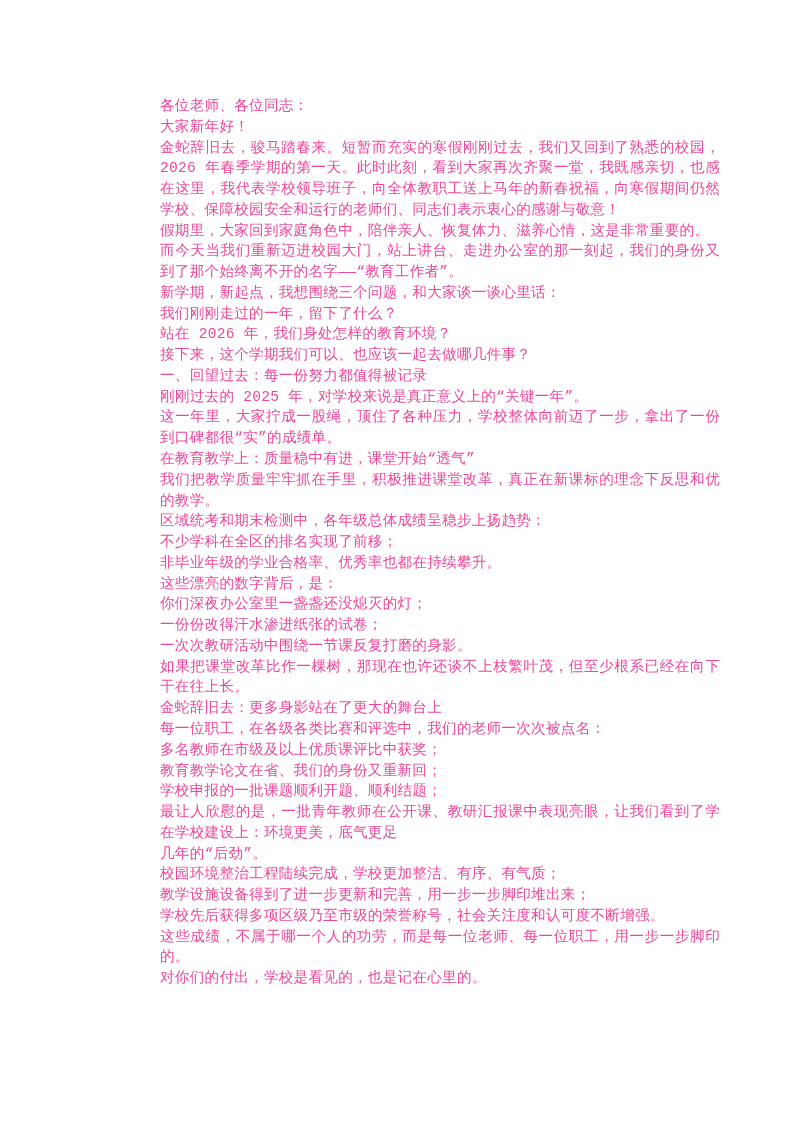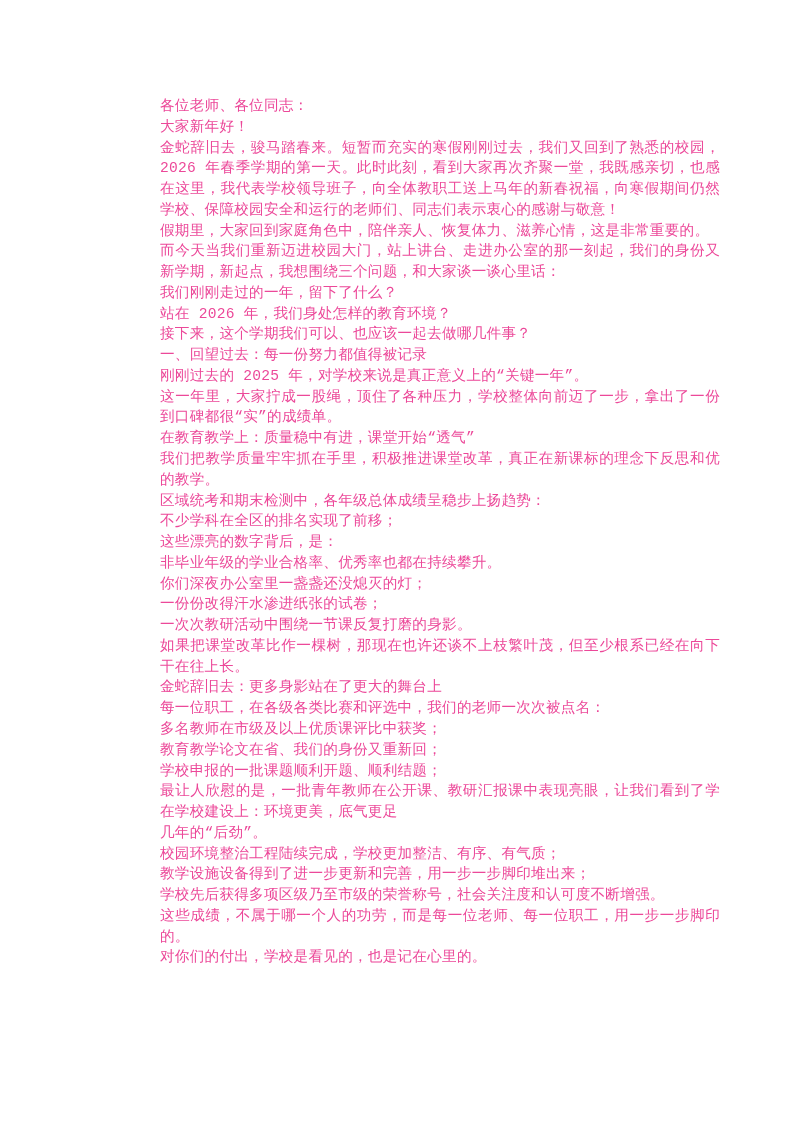--- a/index.html
+++ b/index.html
@@ -17,35 +17,36 @@
 
 <div class="page" id="page">
     <div class="line">各位老师、各位同志：</div>
     <div class="line">大家新年好！</div>
     <div class="line justify">金蛇辞旧去，骏马踏春来。短暂而充实的寒假刚刚过去，我们又回到了熟悉的校园，迎来</div>
     <div class="line justify">2026 年春季学期的第一天。此时此刻，看到大家再次齐聚一堂，我既感亲切，也感珍惜。</div>
     <div class="line justify">在这里，我代表学校领导班子，向全体教职工送上马年的新春祝福，向寒假期间仍然坚守在</div>
     <div class="line">学校、保障校园安全和运行的老师们、同志们表示衷心的感谢与敬意！</div>
     <div class="line">假期里，大家回到家庭角色中，陪伴亲人、恢复体力、滋养心情，这是非常重要的。</div>
     <div class="line justify">而今天当我们重新迈进校园大门，站上讲台、走进办公室的那一刻起，我们的身份又重新回</div>
+    <div class="line">到了那个始终离不开的名字——“教育工作者”。</div>
     <div class="line">新学期，新起点，我想围绕三个问题，和大家谈一谈心里话：</div>
     <div class="line">我们刚刚走过的一年，留下了什么？</div>
     <div class="line">站在 2026 年，我们身处怎样的教育环境？</div>
     <div class="line">接下来，这个学期我们可以、也应该一起去做哪几件事？</div>
     <div class="line">一、回望过去：每一份努力都值得被记录</div>
     <div class="line">刚刚过去的 2025 年，对学校来说是真正意义上的“关键一年”。</div>
     <div class="line justify">这一年里，大家拧成一股绳，顶住了各种压力，学校整体向前迈了一步，拿出了一份从数据</div>
     <div class="line">到口碑都很“实”的成绩单。</div>
     <div class="line">在教育教学上：质量稳中有进，课堂开始“透气”</div>
     <div class="line justify">我们把教学质量牢牢抓在手里，积极推进课堂改革，真正在新课标的理念下反思和优化自己</div>
     <div class="line">的教学。</div>
     <div class="line">区域统考和期末检测中，各年级总体成绩呈稳步上扬趋势：</div>
     <div class="line">不少学科在全区的排名实现了前移；</div>
+    <div class="line">非毕业年级的学业合格率、优秀率也都在持续攀升。</div>
     <div class="line">这些漂亮的数字背后，是：</div>
-    <div class="line">非毕业年级的学业合格率、优秀率也都在持续攀升。</div>
     <div class="line">你们深夜办公室里一盏盏还没熄灭的灯；</div>
     <div class="line">一份份改得汗水渗进纸张的试卷；</div>
     <div class="line">一次次教研活动中围绕一节课反复打磨的身影。</div>
     <div class="line justify">如果把课堂改革比作一棵树，那现在也许还谈不上枝繁叶茂，但至少根系已经在向下扎，树</div>
     <div class="line">干在往上长。</div>
     <div class="line">金蛇辞旧去：更多身影站在了更大的舞台上</div>
     <div class="line">每一位职工，在各级各类比赛和评选中，我们的老师一次次被点名：</div>
     <div class="line">多名教师在市级及以上优质课评比中获奖；</div>
     <div class="line">教育教学论文在省、我们的身份又重新回；</div>
     <div class="line">学校申报的一批课题顺利开题、顺利结题；</div>

